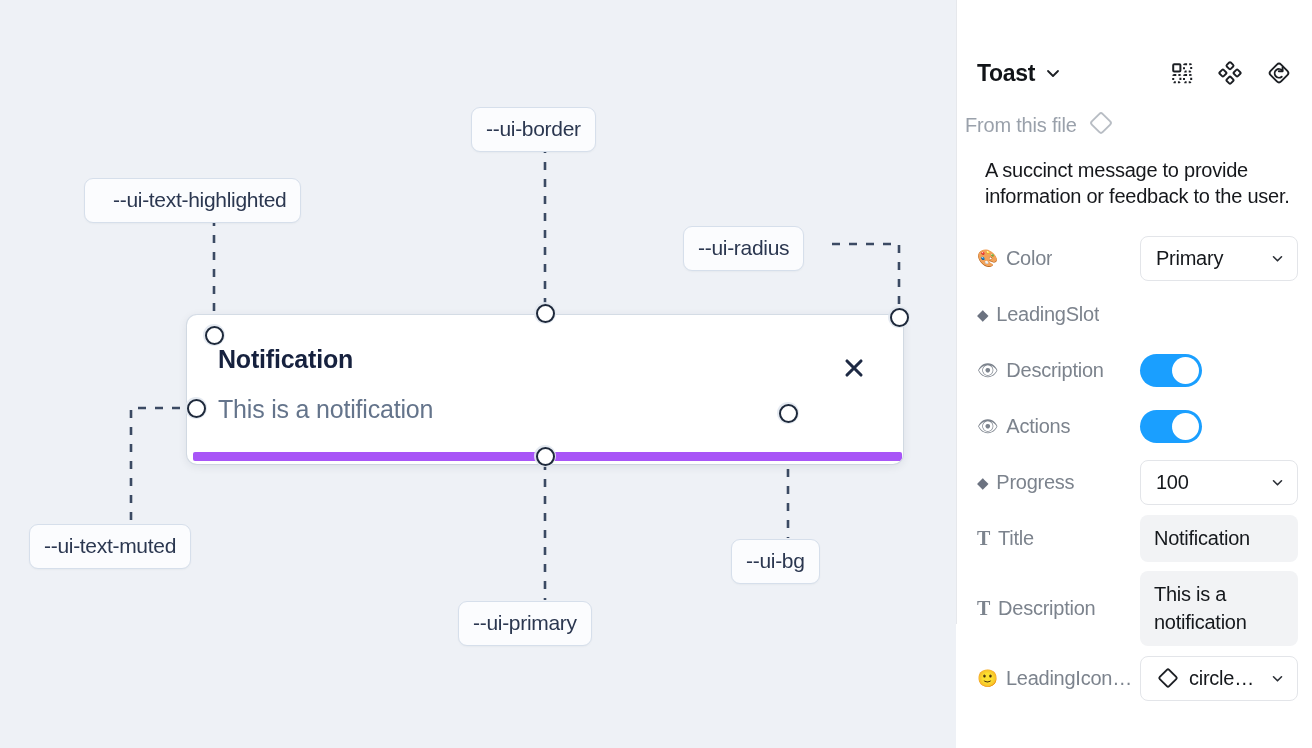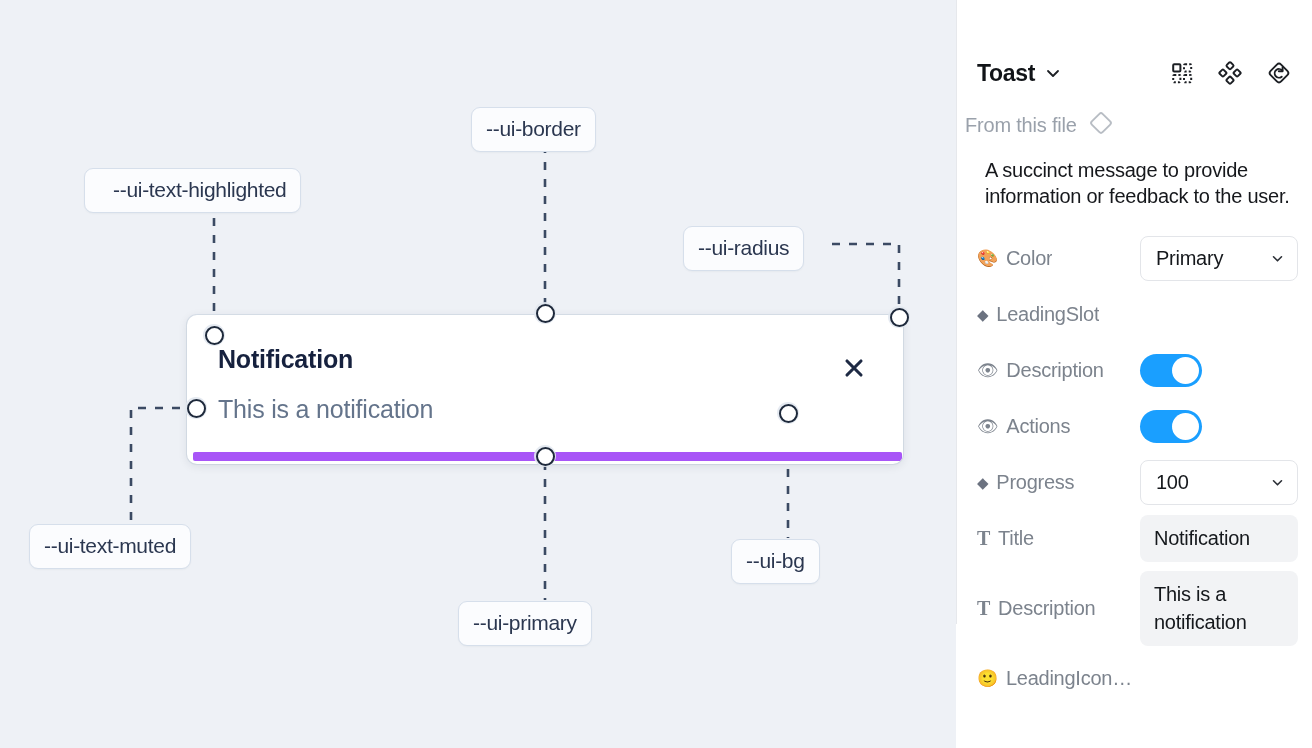--- a/index.html
+++ b/index.html
@@ -235,21 +235,21 @@
       </div>
     </div>
 
     <div class="handle" style="left:203px; top:324px;"></div>
     <div class="handle" style="left:534px; top:302px;"></div>
     <div class="handle" style="left:888px; top:306px;"></div>
     <div class="handle" style="left:185px; top:397px;"></div>
     <div class="handle" style="left:534px; top:445px;"></div>
     <div class="handle" style="left:777px; top:402px;"></div>
 
-    <div class="pill" style="left:84px;  top:168px;padding-left:28px;">--ui-text-highlighted</div>
+    <div class="pill" style="left:84px;  top:178px;padding-left:28px;">--ui-text-highlighted</div>
 
     <div class="pill" style="left:471px; top:107px;">--ui-border</div>
 
     <div class="pill" style="left:683px; top:226px;">--ui-radius</div>
 
     <div class="pill" style="left:29px;  top:524px;">--ui-text-muted</div>
 
     <div class="pill" style="left:458px; top:601px;">--ui-primary</div>
 
     <div class="pill" style="left:731px; top:539px;">--ui-bg</div>
@@ -386,17 +386,32 @@
         <div class="prop-control">
           <div class="textfield">This is a notification</div>
         </div>
       </div>
 
       <div class="prop-row">
         <div class="prop-label">
           <span class="prop-emoji">🙂</span>
           <span class="ptext">LeadingIcon…</span>
         </div>
+        <div class="prop-control">
+          <div class="select">
+            <span class="sdia">
+              <svg width="24" height="24" viewBox="0 0 24 24">
+                <rect x="5.4" y="5.4" width="13.2" height="13.2" rx="1.6" transform="rotate(45 12 12)" fill="none" stroke="#1c1f24" stroke-width="1.9"></rect>
+              </svg>
+            </span>
+            <span class="sval">circle…</span>
+            <span class="schev">
+              <svg width="15" height="15" viewBox="0 0 15 15">
+                  <path d="M3.5 5.8 L7.5 9.8 L11.5 5.8" fill="none" stroke="#2b2f36" stroke-width="1.6" stroke-linecap="round" stroke-linejoin="round"></path>
+                </svg>
+            </span>
+          </div>
+        </div>
       </div>
 
     </div>
   </div>
 </div>
 
 </body></html>

